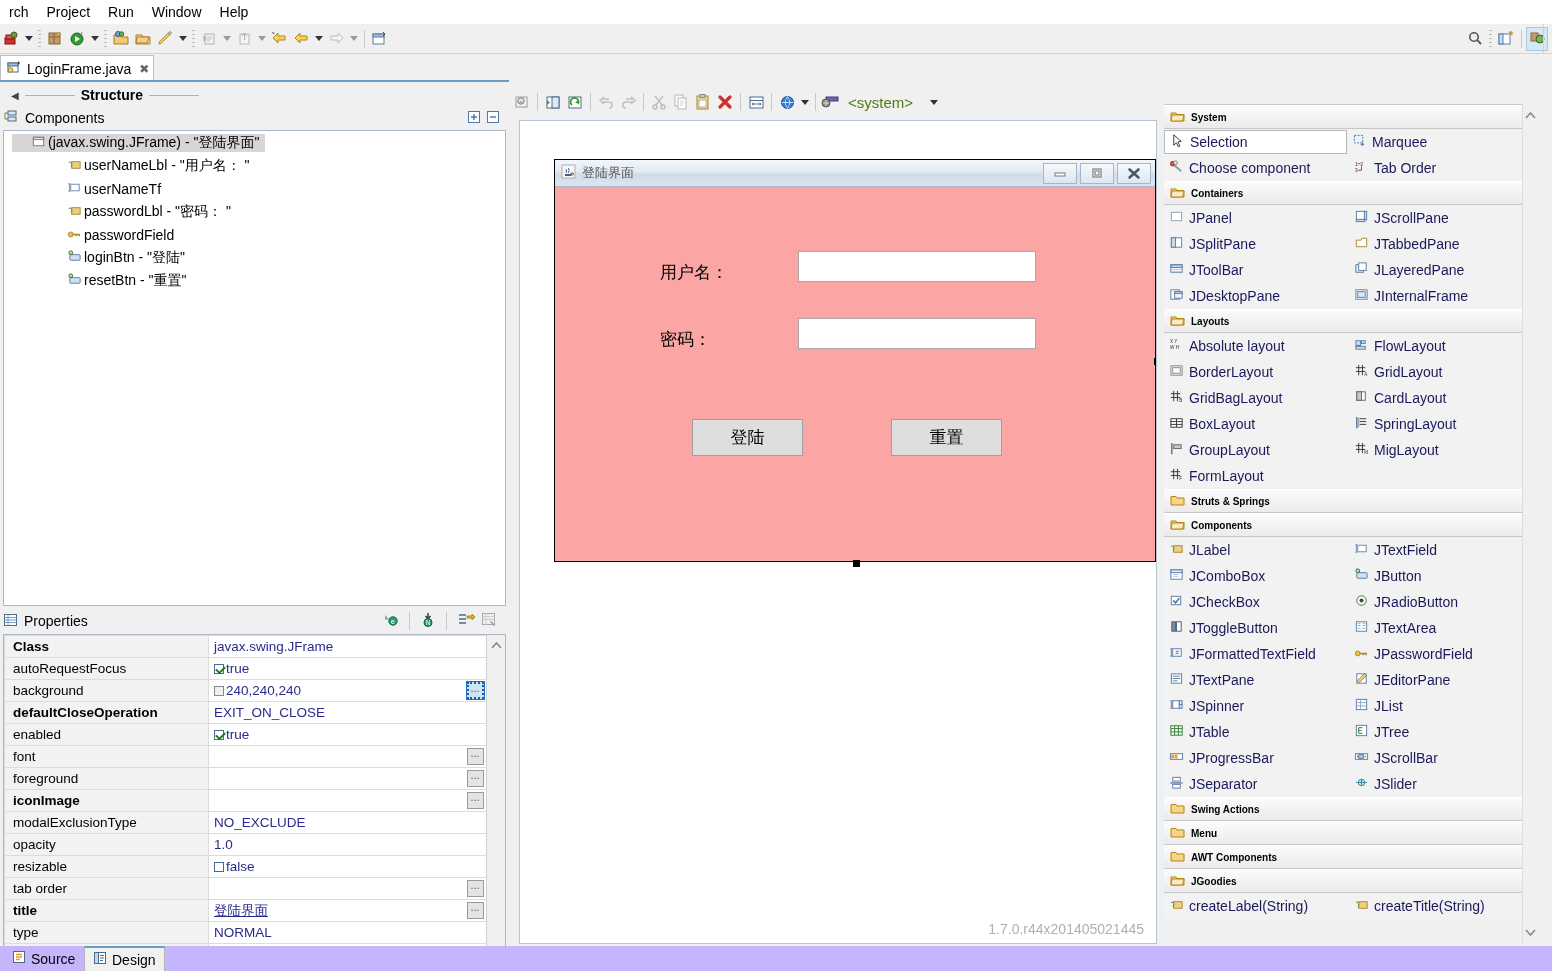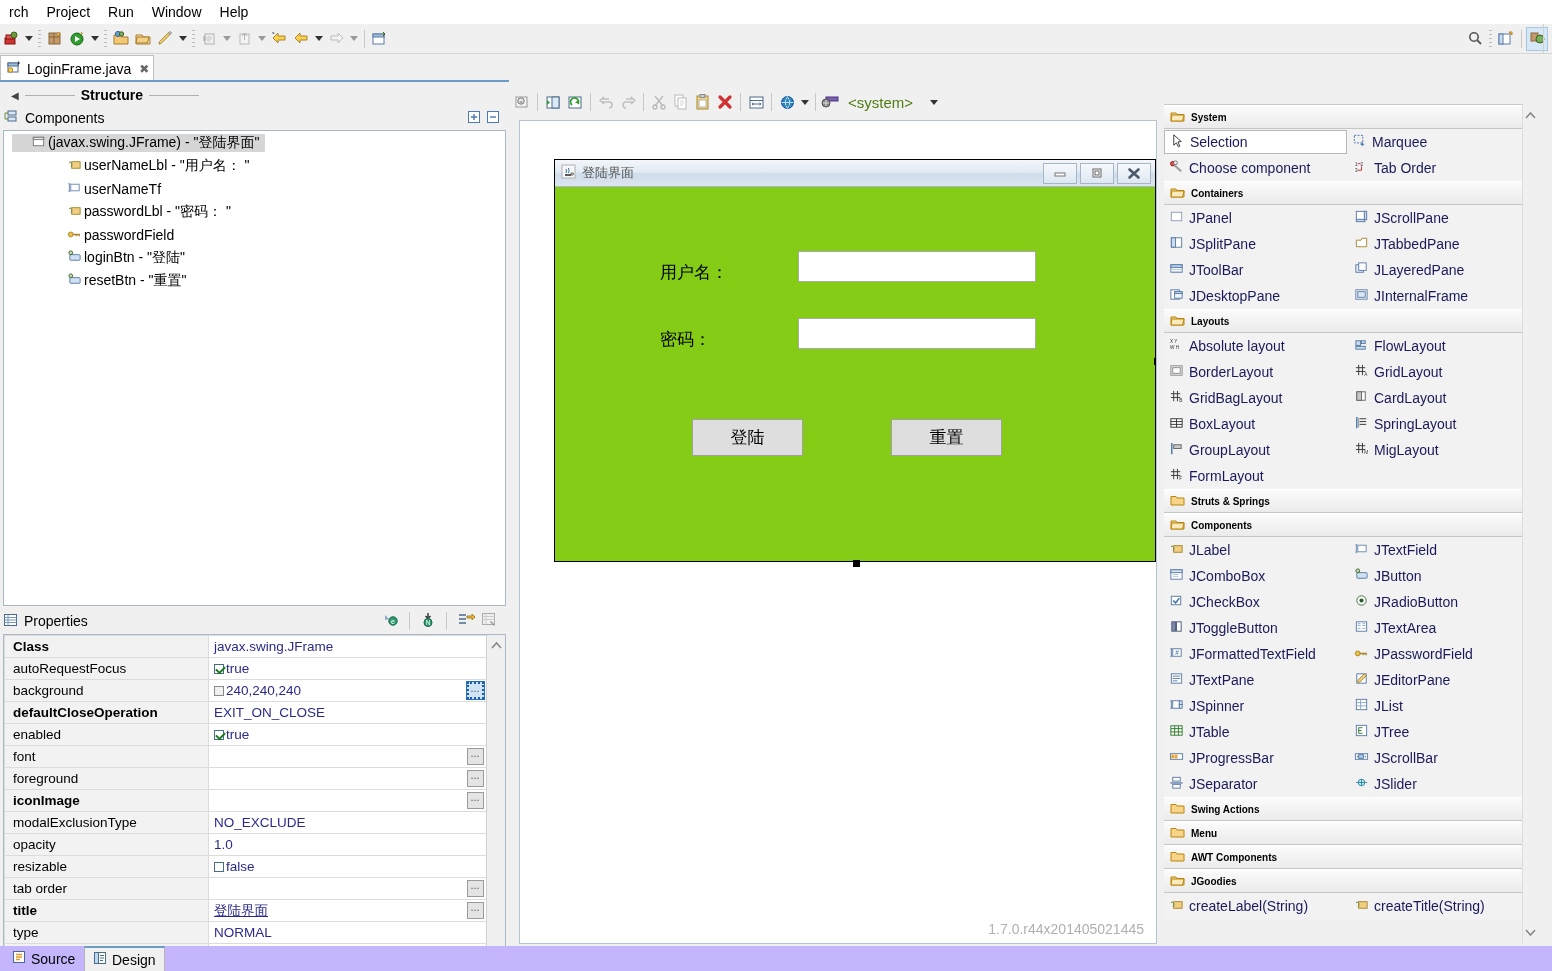--- a/index.html
+++ b/index.html
@@ -125,21 +125,21 @@
     height:27px; background:linear-gradient(to bottom,#f3f6fa 0%,#e2eaf3 45%,#cfdcea 55%,#dce6f1 100%);
     border-bottom:1px solid #a8b8c8; display:flex; align-items:center; padding-left:6px; gap:6px;
   }
   .swing-title-text { font-size:13px; color:#555; }
   .wbtns { margin-left:auto; display:flex; gap:3px; padding-right:4px; }
   .wbtn {
     width:34px; height:21px; border:1px solid #a6b6c6;
     background:linear-gradient(to bottom,#f6f9fc,#dde7f1);
     display:flex; align-items:center; justify-content:center;
   }
-  .frame-body { position:relative; width:100%; height:374px; background:#84cc16; }
+  .frame-body { position:relative; width:100%; height:374px; background:#fca5a5; }
   .jlabel { position:absolute; font-size:17px; color:#000; }
   .jtext {
     position:absolute; background:#fff; border:1px solid #a8a8a8;
   }
   .jbutton {
     position:absolute; background:#dedede; border:1px solid #a0a0a0;
     display:flex; align-items:center; justify-content:center; font-size:17px;
   }
   .handle { position:absolute; width:7px; height:7px; background:#000; }
   .version-text {

